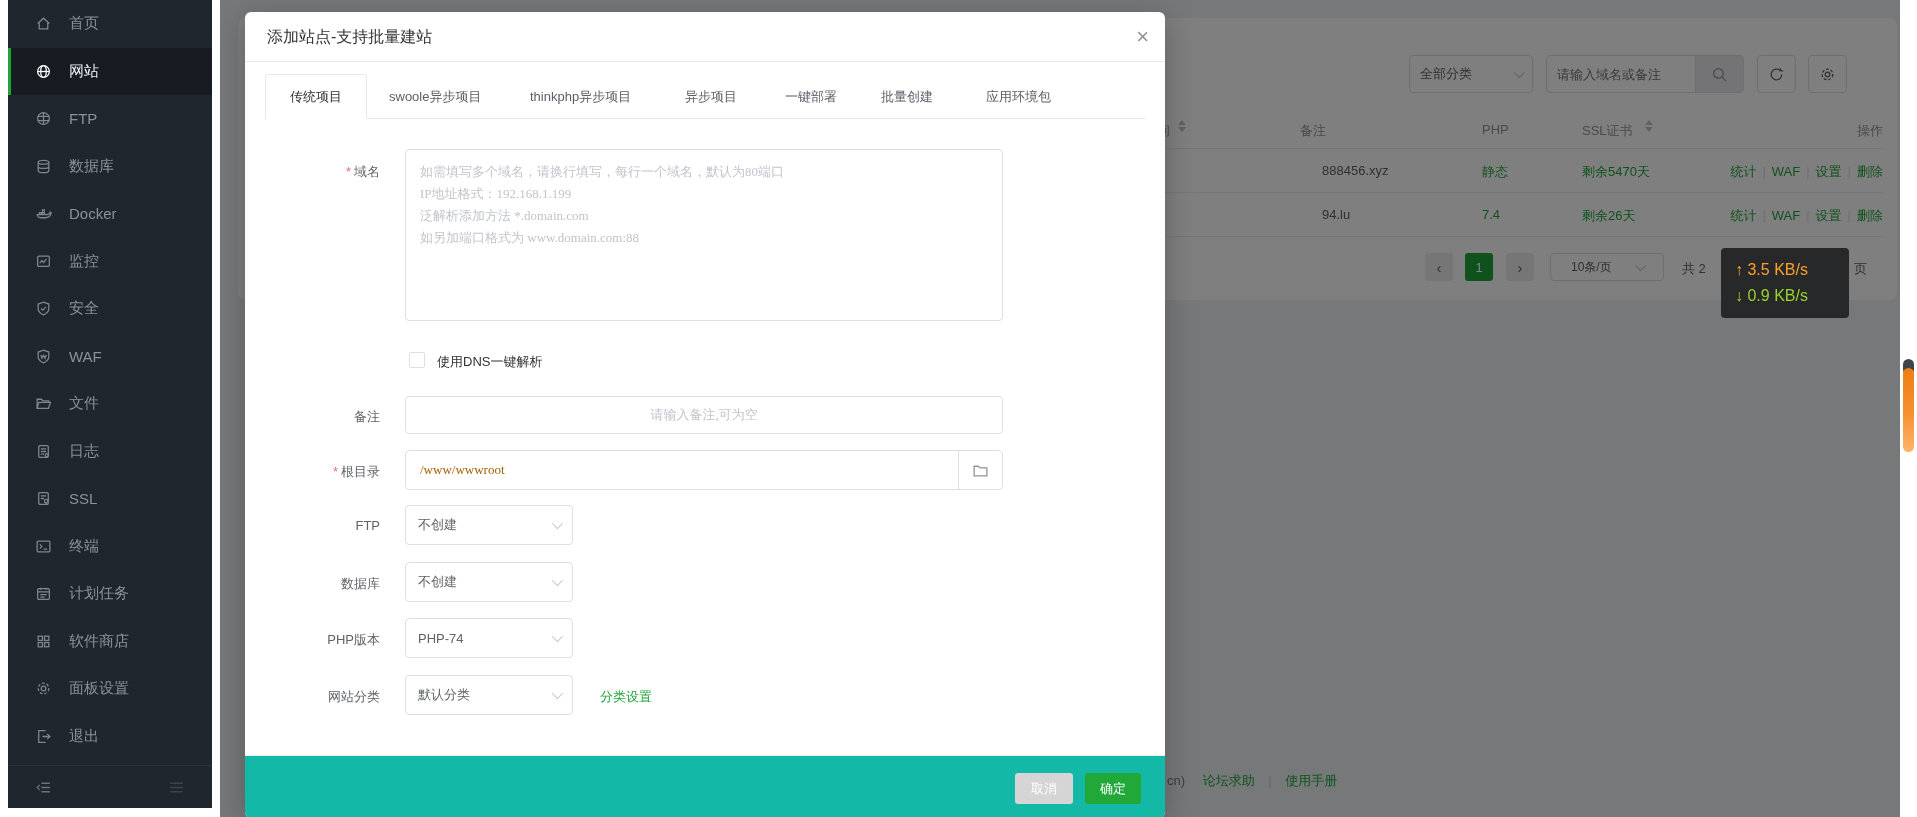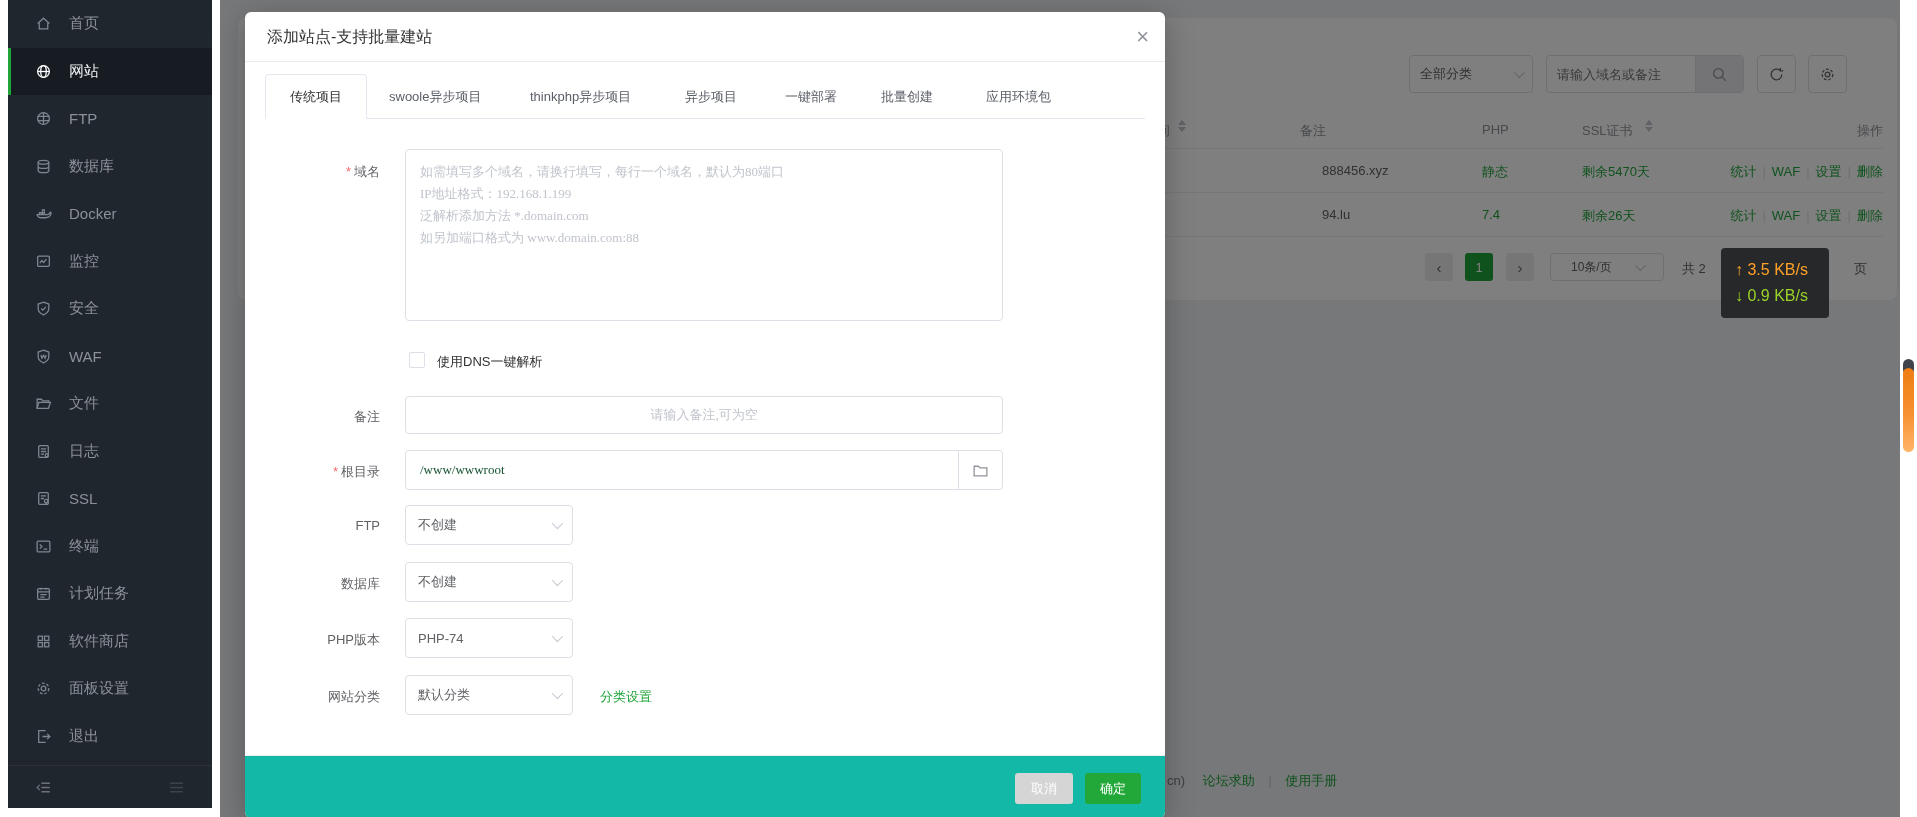--- a/index.html
+++ b/index.html
@@ -40,21 +40,21 @@
   .pg-btn { width:28px; height:28px; border-radius:3px; background:#ecedef; color:#606266;
           display:flex; align-items:center; justify-content:center; font-size:15px; }
   .act-link { color:#20a53a; cursor:pointer; }
   .act-sep { color:#dcdfe6; margin:0 6px; }
   .hline { position:absolute; height:1px; background:#ebeef5; }
 
   .overlay { position:absolute; left:0; top:0; width:100%; height:100%;
              background:rgba(0,0,0,0.5); z-index:5; }
 
   
-  .speed { position:absolute; left:1721px; top:248px; width:108px; height:70px; background:#26282a;
+  .speed { position:absolute; left:1721px; top:248px; width:128px; height:70px; background:#26282a;
            border-radius:4px; z-index:25; padding:9px 0 0 14px; font-size:16px; line-height:26px; }
   .speed .up { color:#ffa128; }
   .speed .dn { color:#9bd32a; }
 
   
   .sb-track { position:absolute; left:1900px; top:0; width:17px; height:817px; background:#fff; z-index:26; }
   .sb-cap   { position:absolute; left:3px; top:359px; width:11px; height:16px; background:#3f444a;
               border-radius:6px; }
   .sb-thumb { position:absolute; left:3px; top:368px; width:11px; height:84px; border-radius:6px;
               background:linear-gradient(180deg,#ee7d12 0%,#f79131 55%,#ffb469 100%); }
@@ -333,21 +333,21 @@
 如另加端口格式为 www.domain.com:88</div>
 
     <span class="checkbox" style="left:164px;top:340px"></span>
     <span class="abs" style="left:192px;top:341px;color:#303133">使用DNS一键解析</span>
 
     <div class="lbl" style="top:396px">备注</div>
     <input class="inp" style="top: 384px; height: 38px; text-align: center;" placeholder="请输入备注,可为空">
 
     <div class="lbl" style="top:451px"><span class="star">*</span><span>根目录</span></div>
     <div class="inp" style="top:438px;height:40px;padding:0;display:flex;align-items:center;overflow:hidden">
-      <input style="flex: 1 1 0%; border: none; outline: none; padding: 0px 14px; font-size: 13px; color: #14532d; min-width: 0px; font-family: inherit;" value="/www/wwwroot">
+      <input style="flex: 1 1 0%; border: none; outline: none; padding: 0px 14px; font-size: 13px; color: #a16207; min-width: 0px; font-family: inherit;" value="/www/wwwroot">
       <span style="width:44px;height:100%;border-left:1px solid #dcdfe6;display:flex;align-items:center;justify-content:center;cursor:pointer">
         <svg class="icon-svg" style="stroke:#909399" viewBox="0 0 16 16">
             <path d="M2 13V4h4l1.5 1.5H14V13z"></path>
           </svg>
       </span>
     </div>
 
     <div class="lbl" style="top:506px">FTP</div>
     <div class="box sel" style="top:493px">
       <span>不创建</span>

